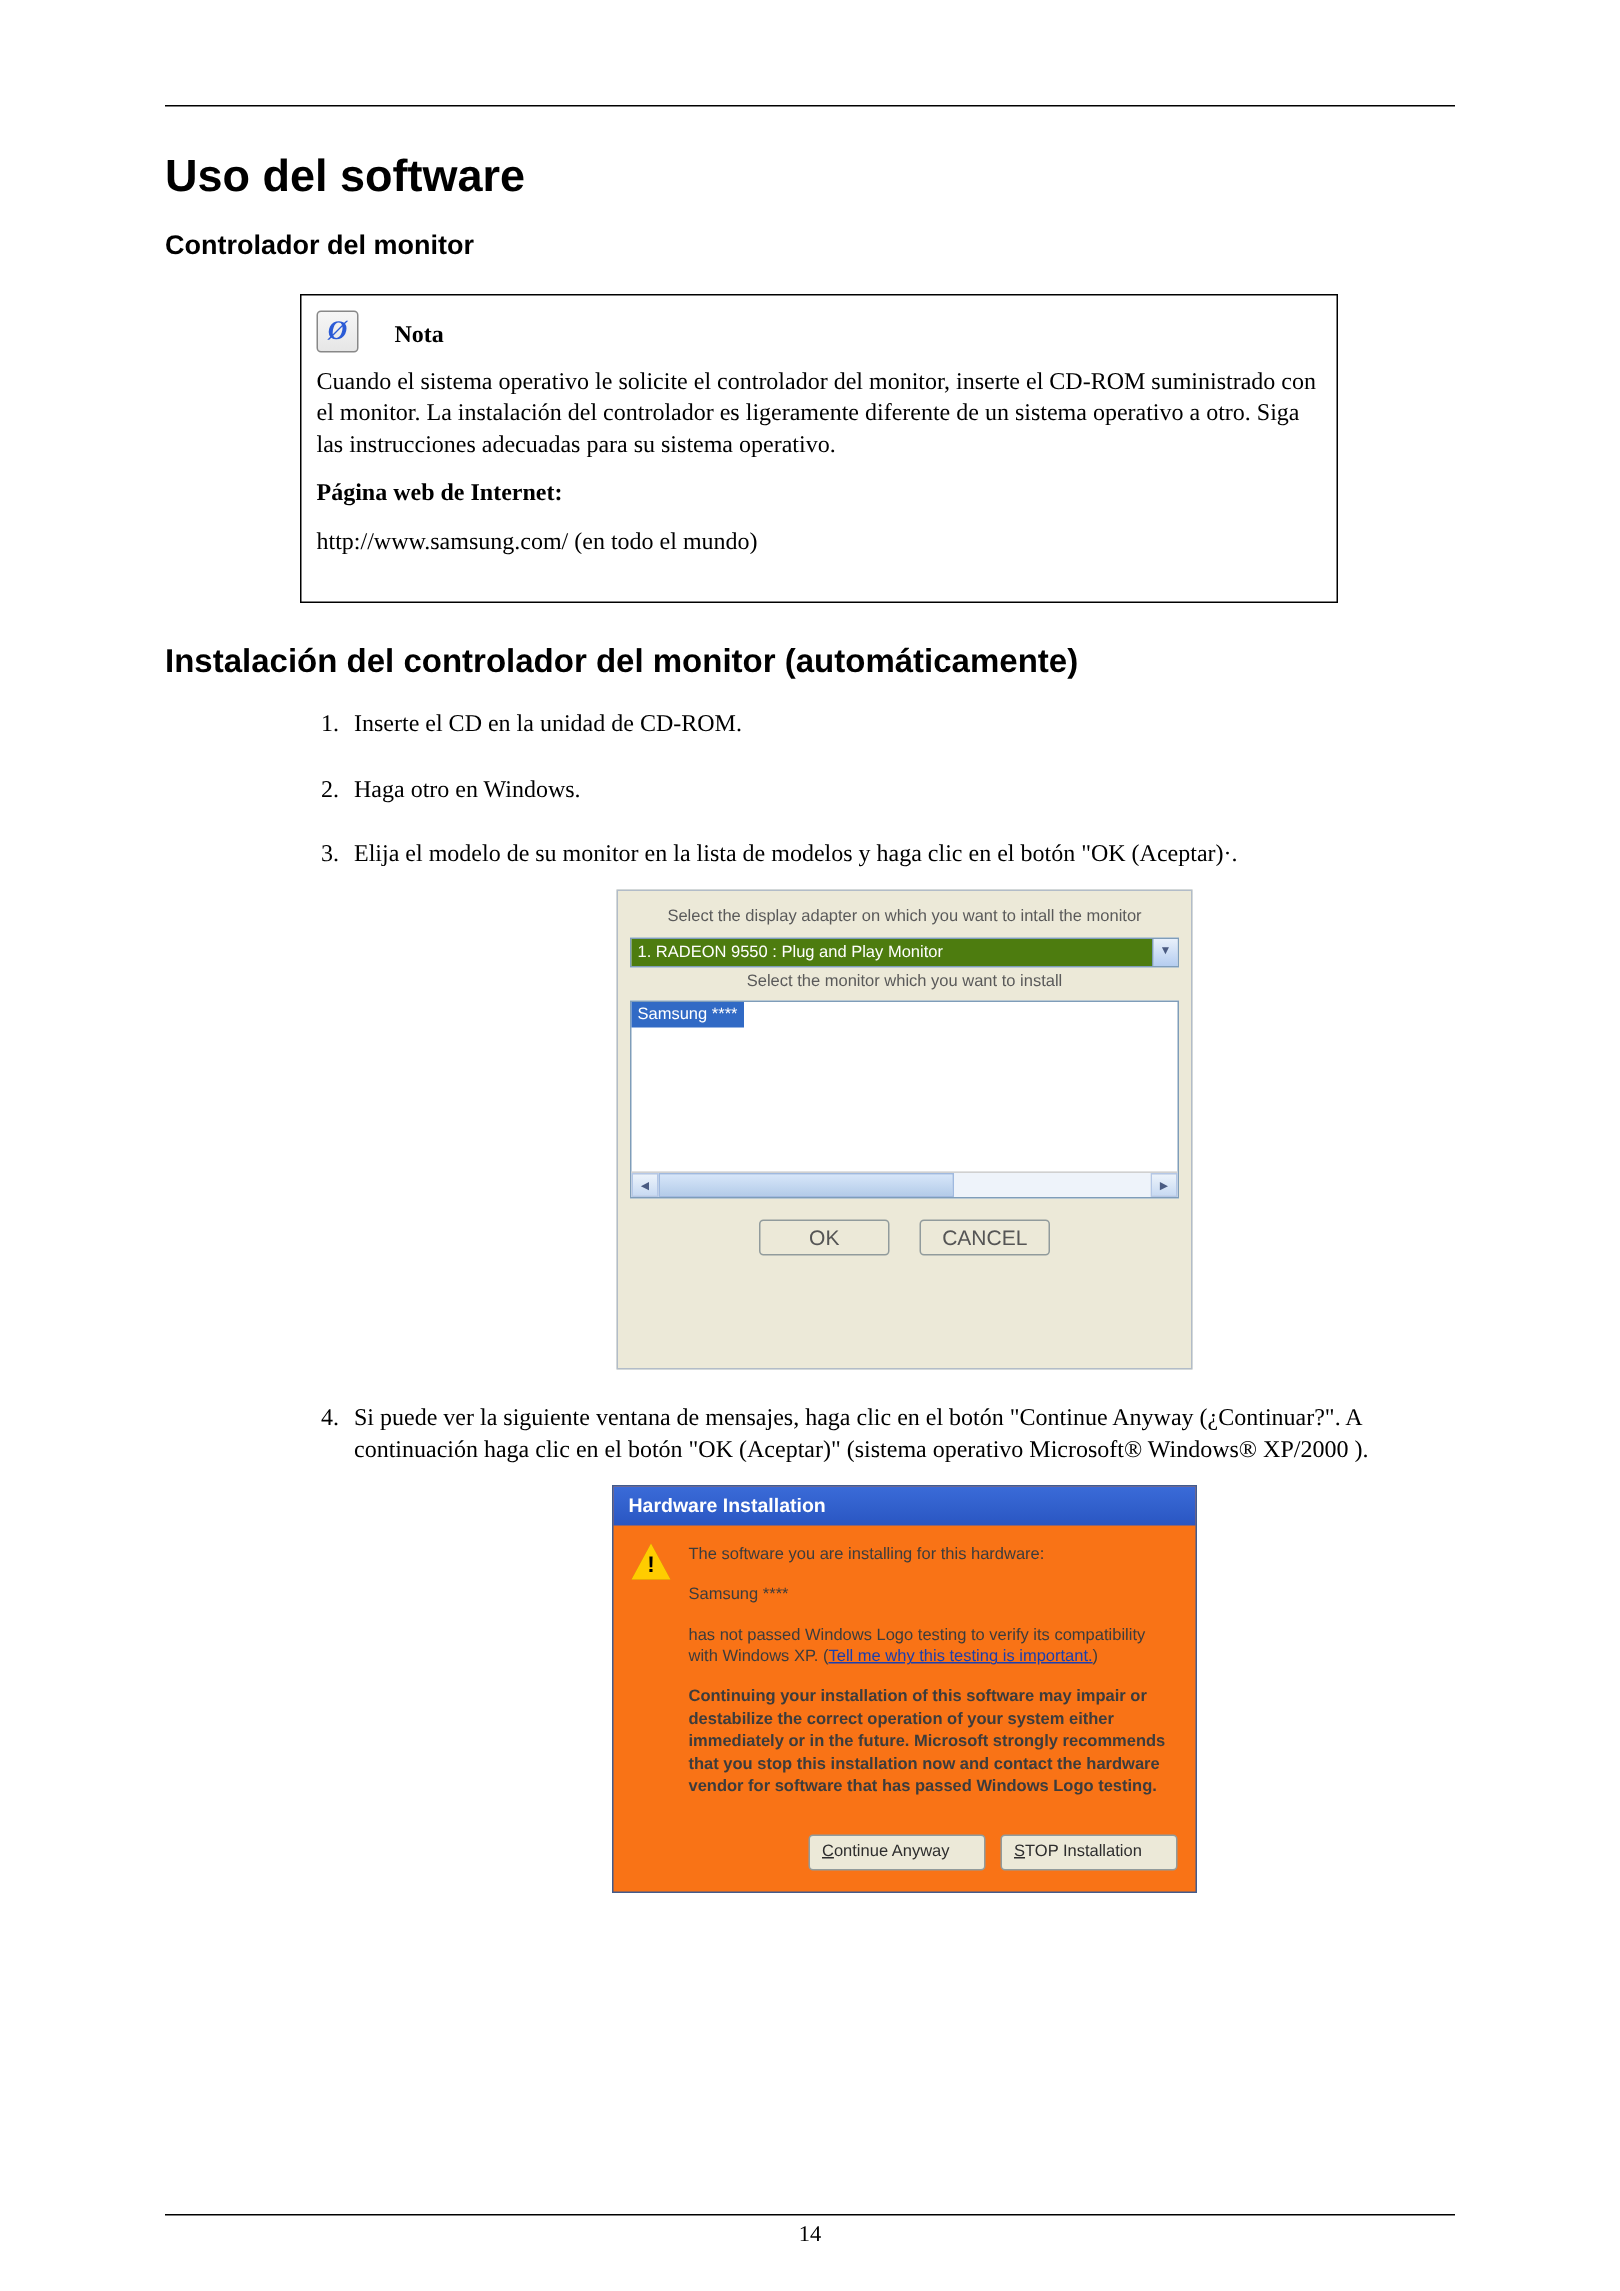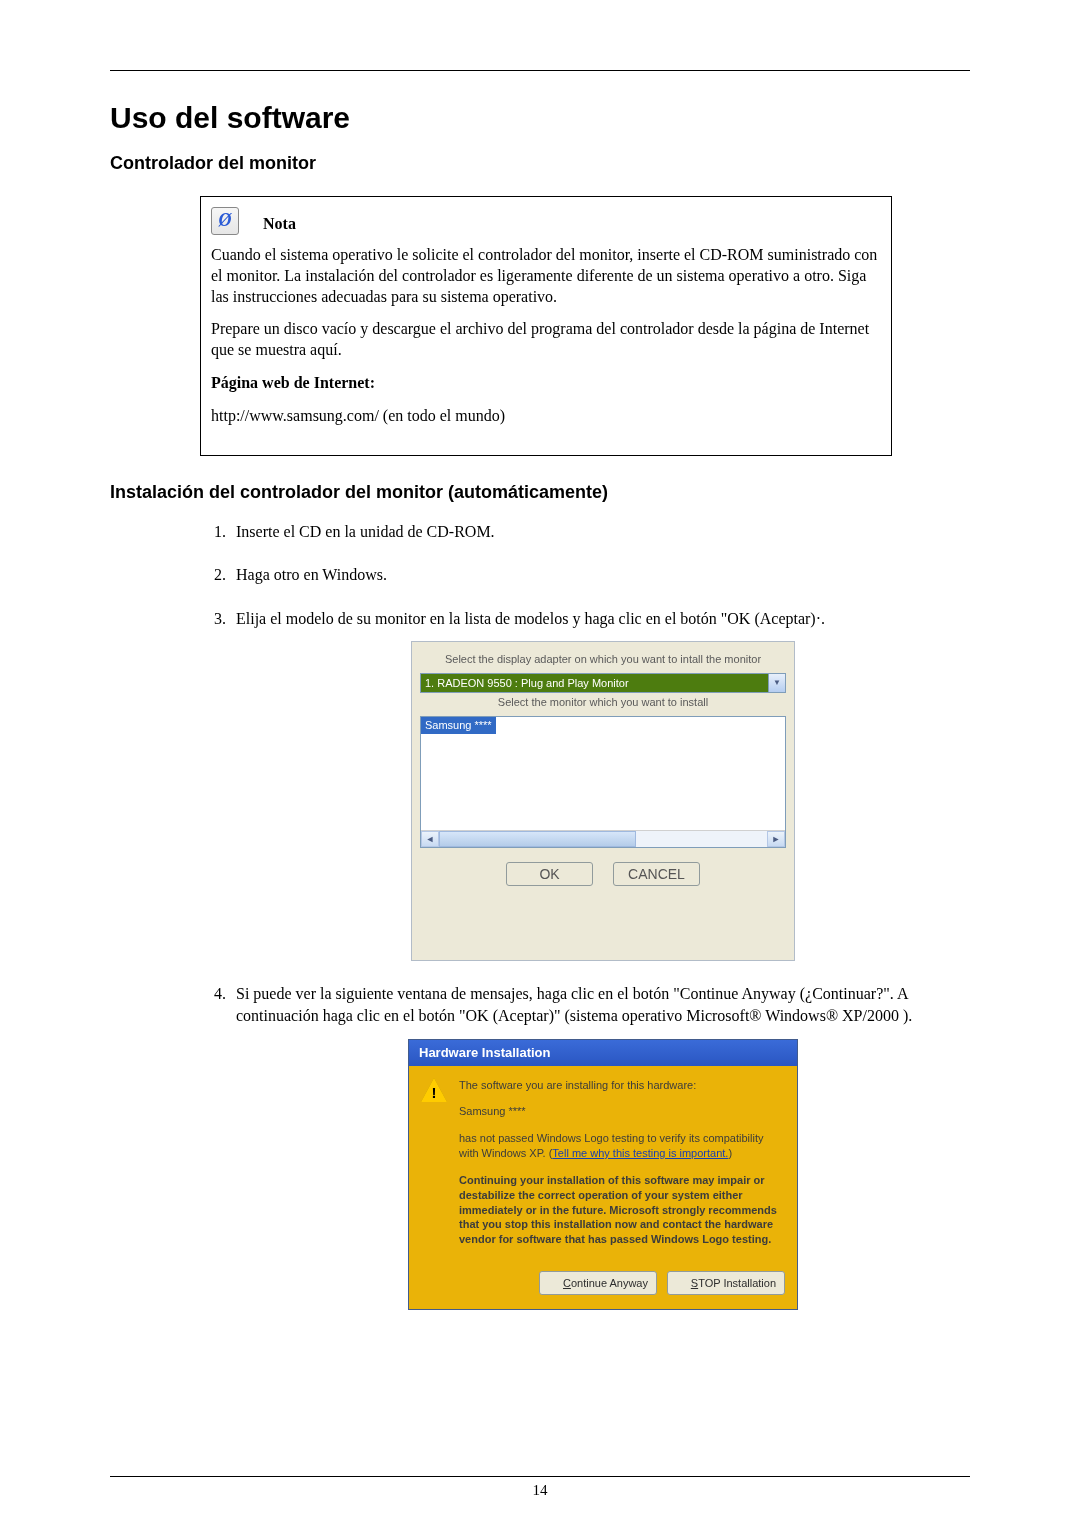--- a/index.html
+++ b/index.html
@@ -71,21 +71,21 @@
 .note-title {
   margin-left: 24px;
   font-weight: bold;
 }
 .note-box p { margin: 0 0 12px 0; }
 .note-box p:last-child { margin-bottom: 16px; }
 .note-box .bold { font-weight: bold; }
 h3 {
   font-family: Arial, Helvetica, sans-serif;
   font-weight: bold;
-  font-size: 18px;
+  font-size: 22px;
   margin: 26px 0 18px 0;
 }
 ol.steps {
   margin: 0 0 0 90px;
   padding-left: 30px;
 }
 ol.steps > li {
   font-size: 16px;
   line-height: 1.35;
   margin-bottom: 22px;
@@ -225,21 +225,21 @@
   font-size: 14px;
   display: flex;
   align-items: center;
   justify-content: center;
 }
 
 
 .dlg2 {
   width: 390px;
   border: 1px solid #425b8c;
-  background: #eab308;
+  background: #f97316;
   font-family: Tahoma, Arial, sans-serif;
   font-size: 11px;
   color: #3c3c3c;
   box-sizing: border-box;
 }
 .dlg2-titlebar {
   height: 26px;
   background: linear-gradient(#3a6bd8, #2a56c2);
   color: #fff;
   display: flex;
@@ -289,21 +289,21 @@
 .dlg2-buttons .btn {
   min-width: 100px;
   height: 22px;
   background: #ece9d8;
   border: 1px solid #919b9c;
   border-radius: 3px;
   color: #2d2d2d;
   font-size: 11px;
   display: flex;
   align-items: center;
-  justify-content: flex-end;
+  justify-content: flex-start;
   padding: 0 8px;
 }
 .dlg2-buttons .btn .ul { text-decoration: underline; }
 
 .page-number {
   position: absolute;
   left: 0; right: 0;
   bottom: 28px;
   text-align: center;
   font-size: 15px;
@@ -318,21 +318,20 @@
   <h1>Uso del software</h1>
 
   <h2>Controlador del monitor</h2>
 
   <div class="note-box">
     <div class="note-header">
       <div class="note-icon">Ø</div>
       <span class="note-title">Nota</span>
     </div>
     <p>Cuando el sistema operativo le solicite el controlador del monitor, inserte el CD-ROM suministrado con el monitor. La instalación del controlador es ligeramente diferente de un sistema operativo a otro. Siga las instrucciones adecuadas para su sistema operativo.</p>
-    <p>Prepare un disco vacío y descargue el archivo del programa del controlador desde la página de Internet que se muestra aquí.</p>
     <p class="bold">Página web de Internet:</p>
     <p>http://www.samsung.com/ (en todo el mundo)</p>
   </div>
 
   <h3>Instalación del controlador del monitor (automáticamente)</h3>
 
   <ol class="steps">
     <li>Inserte el CD en la unidad de CD-ROM.</li>
     <li>Haga otro en Windows.</li>
     <li>

